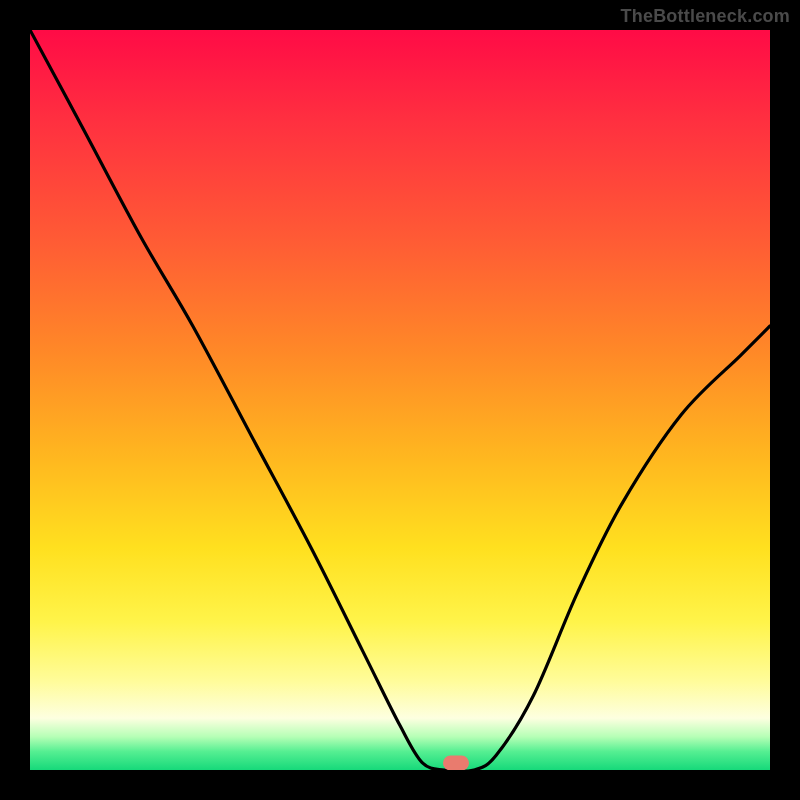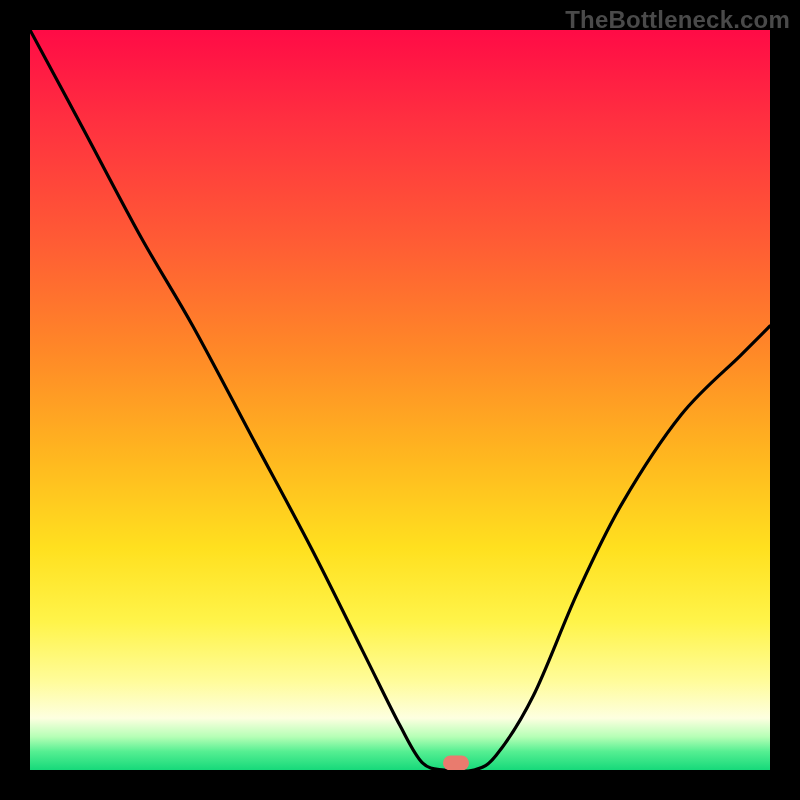--- a/index.html
+++ b/index.html
@@ -15,21 +15,21 @@
     position: relative;
     width: 800px;
     height: 800px;
     background: #000;
   }
   .watermark {
     position: absolute;
     top: 6px;
     right: 10px;
     color: #4a4a4a;
-    font-size: 24px;
+    font-size: 18px;
     font-weight: 600;
     letter-spacing: 0.2px;
     z-index: 20;
   }
   .plot-area {
     position: absolute;
     left: 30px;
     top: 30px;
     width: 740px;
     height: 740px;

